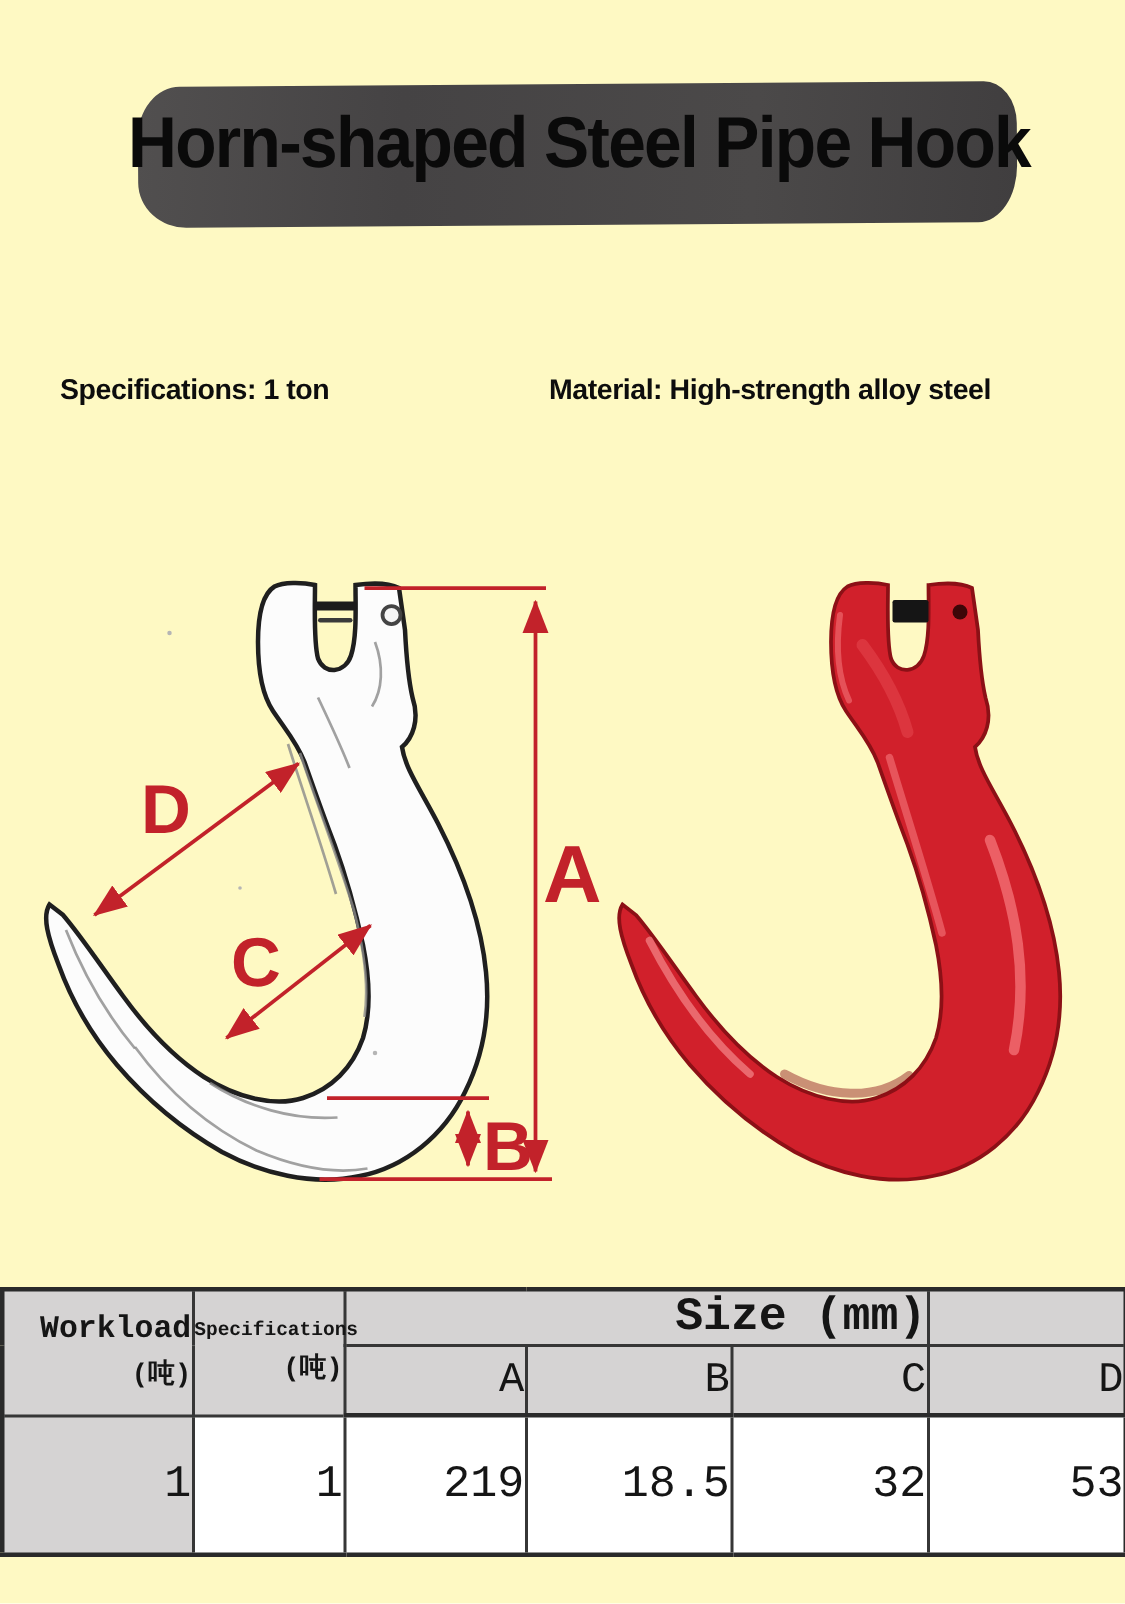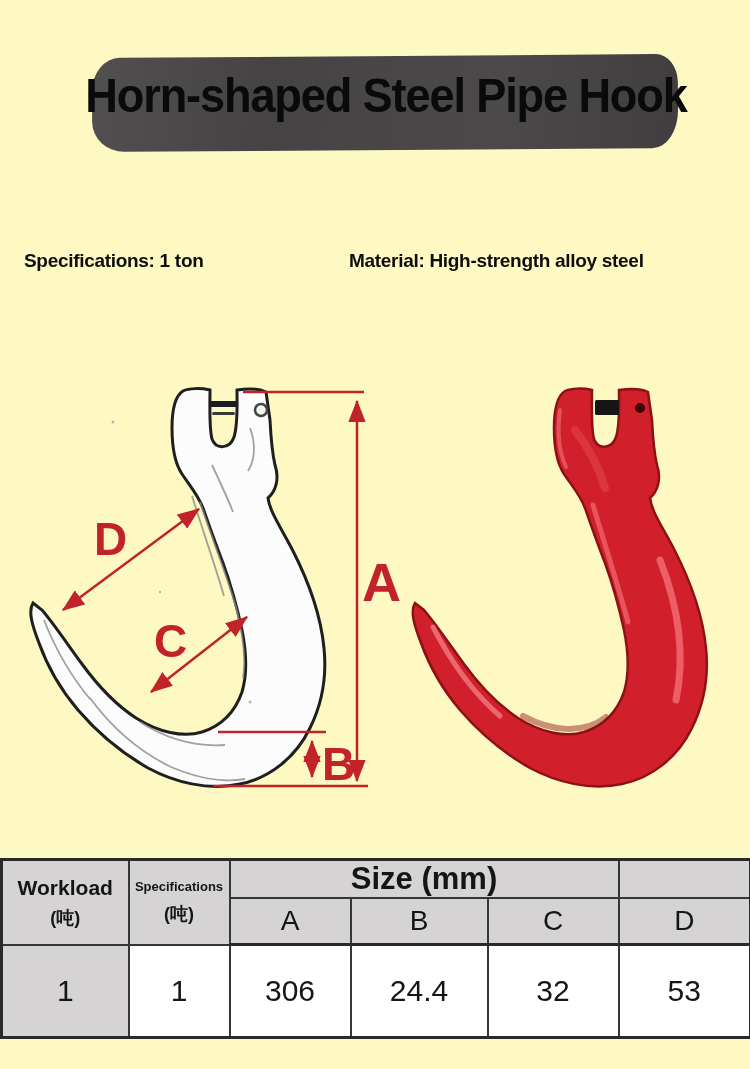--- a/index.html
+++ b/index.html
@@ -10,37 +10,37 @@
   .banner{position:absolute;left:92px;top:56px;width:586px;height:94px;
           background:linear-gradient(93deg,#514f4f,#454344 30%,#4b4949 70%,#403e3f);
           border-radius:28px 22px 26px 32px / 34px 28px 38px 30px;
           transform:rotate(-0.4deg);}
   .main-title{position:absolute;top:66px;left:50%;width:max-content;
           transform:translateX(-50%) scaleX(0.94);
           font-size:48px;font-weight:bold;letter-spacing:-1.2px;color:#0a0a0a;
           white-space:nowrap;line-height:60px;}
 
   
-  .subspec{position:absolute;left:24px;top:250px;font-size:19px;font-weight:bold;
+  .subspec{position:absolute;left:40px;top:250px;font-size:19px;font-weight:bold;
            letter-spacing:-0.3px;color:#0d0d0d;}
-  .submat{position:absolute;left:349px;top:250px;font-size:19px;font-weight:bold;
+  .submat{position:absolute;left:366px;top:250px;font-size:19px;font-weight:bold;
            letter-spacing:-0.3px;color:#0d0d0d;}
 
   
   .diagram{position:absolute;left:0;top:370px;}
   .dim-line{stroke:#c2222a;stroke-width:2.5;fill:none;}
   .dim-label{fill:#c2222a;font-family:"Liberation Sans",sans-serif;font-weight:bold;}
   .sketch-detail{stroke:#8a8a8a;stroke-width:1.8;fill:none;opacity:0.8;}
   .red-hi{fill:none;stroke-linecap:round;}
 
   
   .spec-table{position:absolute;left:0px;top:858px;width:749px;
               border-collapse:collapse;table-layout:fixed;}
-  .spec-table td{border:2px solid #363636;text-align:center;vertical-align:middle;
-                 padding:0;color:#151515;background:#ffffff;}
+  .spec-table td{border:2px solid #363636;text-align:right;vertical-align:middle;
+                 padding:0;color:#151515;background:#ffffff;font-family:Liberation Mono, monospace;}
   .spec-table td.hdr{background:#d5d3d3;}
   .row-size td{height:33px;}
   .row-abcd td{height:44px;font-size:28px;font-weight:400;border-bottom:3px solid #2a2a2a;}
   .row-data td{height:90px;font-size:30px;font-weight:400;border-bottom:3px solid #2a2a2a;}
   .cell-workload{font-size:21px;font-weight:bold;line-height:1.15;}
   .cell-workload .unit{font-size:18px;margin-top:8px;}
   .cell-specs{font-size:13px;font-weight:bold;line-height:1.1;}
   .cell-specs .unit{font-size:18px;margin-top:10px;}
   .cell-size{font-size:31px;font-weight:bold;}
   .spec-table{border:3px solid #2a2a2a;}
@@ -158,21 +158,21 @@
     </tr>
     <tr class="row-abcd">
       <td class="hdr">A</td>
       <td class="hdr">B</td>
       <td class="hdr">C</td>
       <td class="hdr">D</td>
     </tr>
     <tr class="row-data">
       <td class="hdr">1</td>
       <td>1</td>
-      <td>306</td>
-      <td>24.4</td>
+      <td>219</td>
+      <td>18.5</td>
       <td>32</td>
       <td>53</td>
     </tr>
   </tbody>
     </table>
 
 </div>
 
 </body></html>

